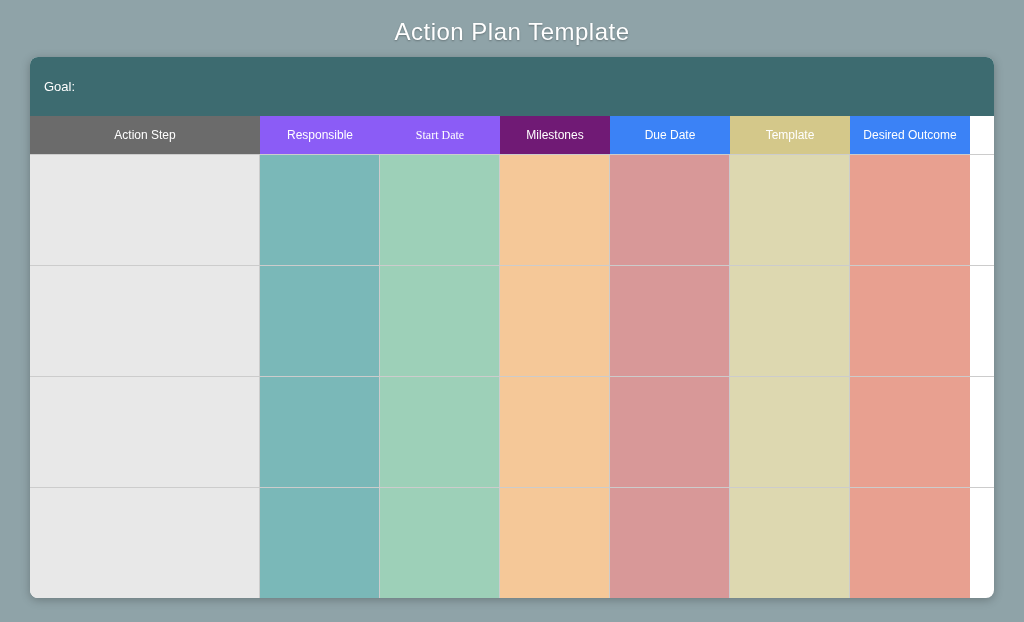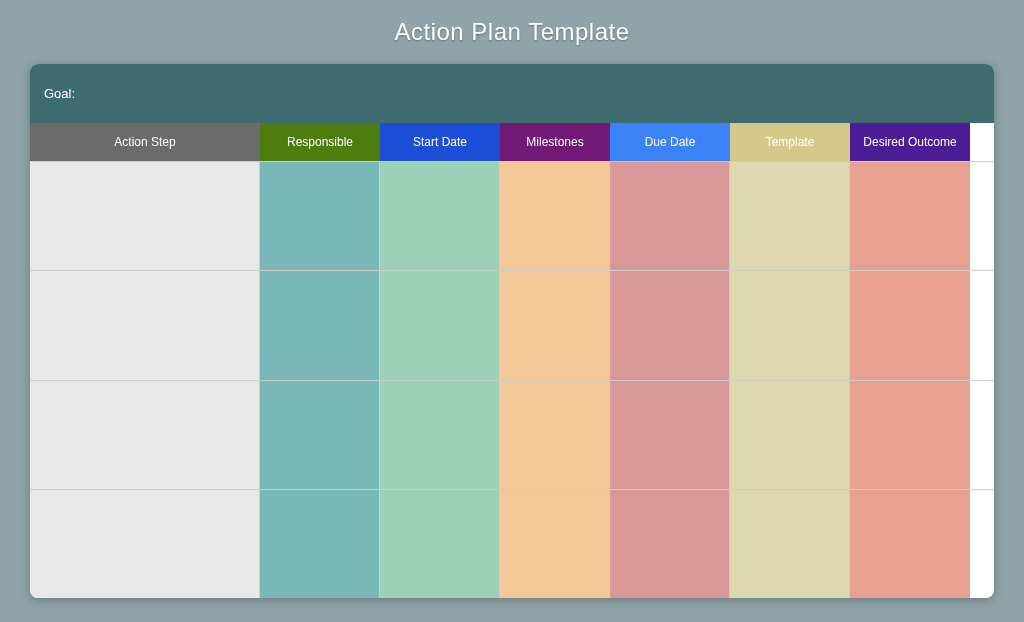--- a/index.html
+++ b/index.html
@@ -22,21 +22,21 @@
       width: 100%;
       height: 100%;
       padding: 18px 30px 24px 30px;
     }
 
     .page-title {
       color: #ffffff;
       font-size: 24px;
       font-weight: 400;
       letter-spacing: 0.5px;
-      margin-bottom: 18px;
+      margin-bottom: 11px;
       text-shadow: 0 1px 2px rgba(0,0,0,0.3);
     }
 
     .table-container {
       background: #ffffff;
       border-radius: 8px;
       overflow: hidden;
       width: 100%;
       flex: 1;
       display: flex;
@@ -71,26 +71,26 @@
       font-size: 12px;
       color: #ffffff;
       text-align: center;
       display: flex;
       align-items: center;
       justify-content: center;
       min-height: 38px;
     }
 
     .hc-action-step  { background: #6b6b6b; }
-    .hc-responsible  { background: #4d7c0f; }
-    .hc-start-date   { background: #1d4ed8; }
+    .hc-responsible  { background: #8b5cf6; }
+    .hc-start-date   { background: #8b5cf6; font-family: Liberation Serif, serif; }
     .hc-milestones   { background: #701a75; }
     .hc-due-date     { background: #3b82f6; }
     .hc-resources    { background: #d4c88a; }
-    .hc-desired-outcome { background: #4c1d95; }
+    .hc-desired-outcome { background: #3b82f6; }
 
     .data-rows {
       flex: 1;
       display: flex;
       flex-direction: column;
     }
 
     .data-row {
       display: grid;
       grid-template-columns: 230px 120px 120px 110px 120px 120px 120px;

